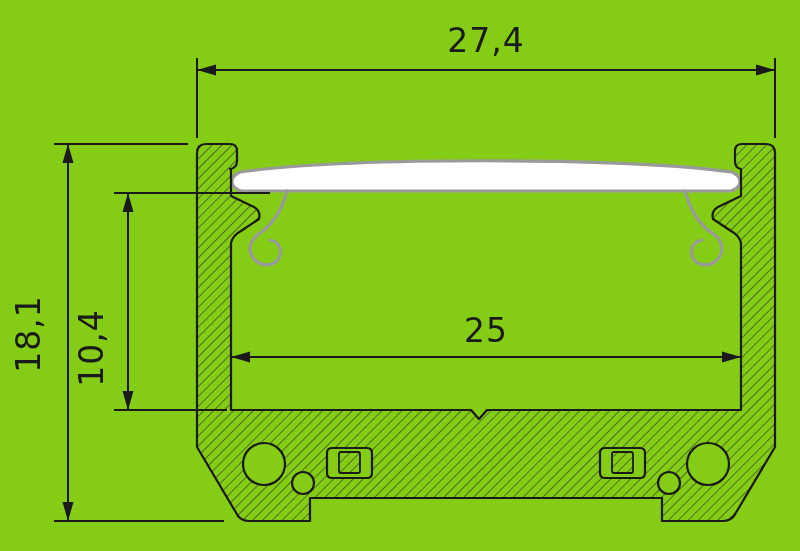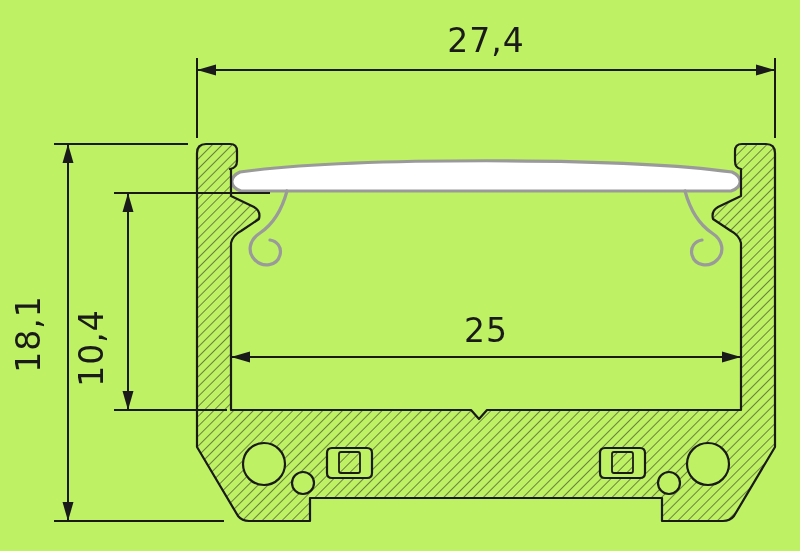--- a/index.html
+++ b/index.html
@@ -7,21 +7,21 @@
     padding: 0;
     background: #ffffff;
     width: 800px;
     height: 551px;
     overflow: hidden;
   }
   #stage {
     width: 800px;
     height: 551px;
     position: relative;
-    background: #bef264;
+    background: #84cc16;
   }
   svg { display: block; }
   .dim-text {
     font-family: "DejaVu Sans", "Liberation Sans", sans-serif;
     font-size: 33px;
     font-weight: 500;
     fill: #1a1a1a;
     letter-spacing: 1px;
   }
   .dim-stroke { stroke: #1a1a1a; stroke-width: 2; fill: none; }

